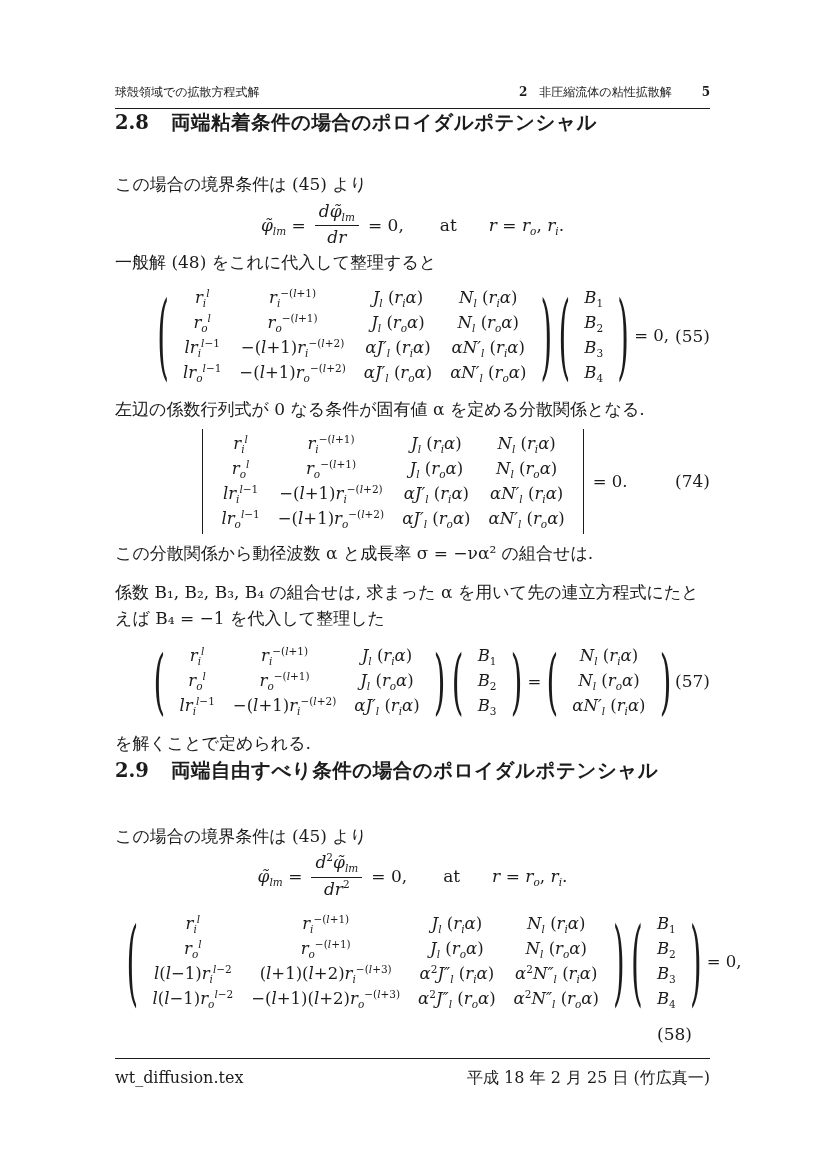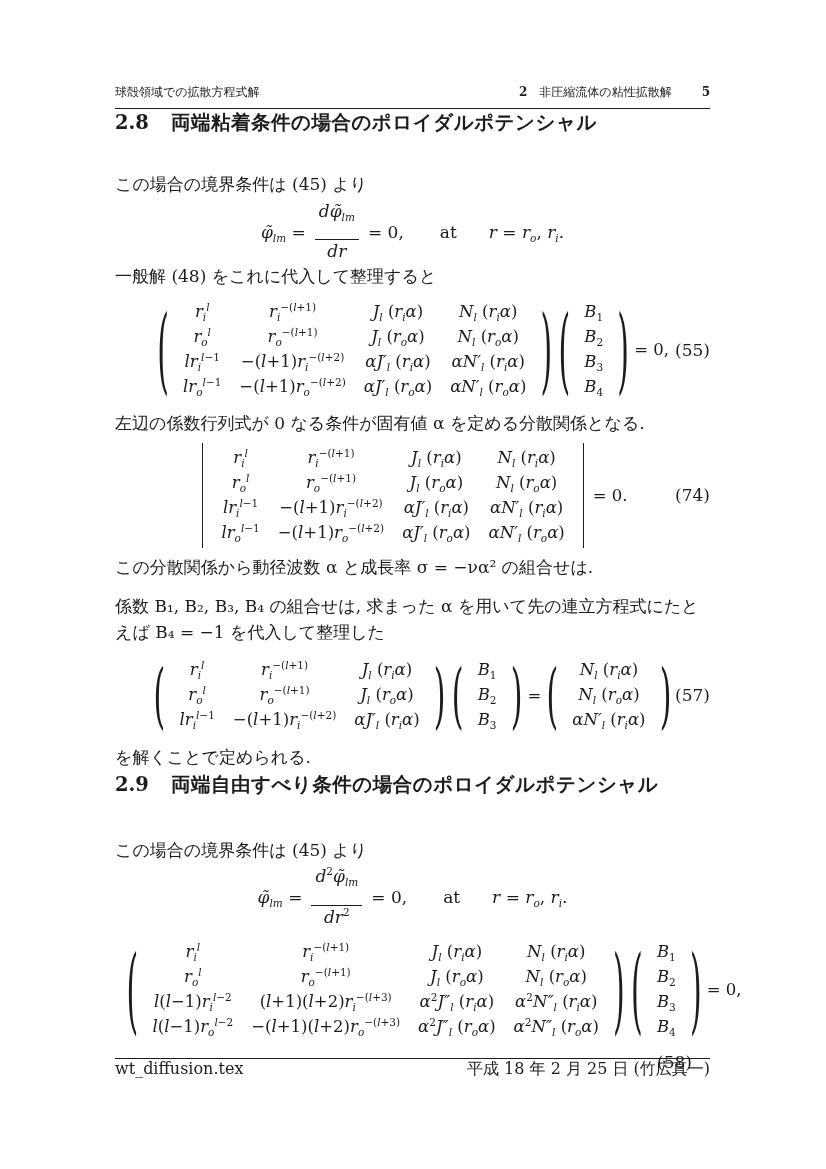--- a/index.html
+++ b/index.html
@@ -35,34 +35,34 @@
   .eqc{display:inline-flex;align-items:center;gap:4px;font-size:16.5px;font-style:italic;
        font-family:"DejaVu Serif",serif;}
   .eq.flow .eqc{font-size:17px;}
   .mi{white-space:pre;}
   .up{font-style:normal;}
   .rm{font-style:normal;white-space:pre;}
   .cal{font-style:italic;}
   sup{font-size:10.5px;line-height:0;}
   sub{font-size:10.5px;line-height:0;}
   .frac{display:inline-flex;flex-direction:column;align-items:center;vertical-align:middle;margin:0 5px;}
-  .frac .num{border-bottom:1px solid #1c1c1c;padding:0 4px 18px;line-height:1.15;}
+  .frac .num{border-bottom:1px solid #1c1c1c;padding:0 4px 4px;line-height:1.15;}
   .frac .den{padding-top:2px;line-height:1.15;}
   .mat{display:inline-grid;row-gap:1px;padding:2px 0;}
   .mc{text-align:center;padding:0 9px;line-height:24px;white-space:nowrap;}
   .fence{display:inline-flex;align-items:center;justify-content:center;width:12px;margin:0 1px;}
   .fg{display:block;font-size:30px;line-height:35px;font-style:normal;font-family:"DejaVu Serif",serif;}
   .dbar{display:inline-block;width:0;border-left:1.2px solid #1c1c1c;margin:0 5px;}
   .eqlabel{position:absolute;right:0;top:50%;transform:translateY(-50%);
            font-style:normal;font-size:17px;font-family:"DejaVu Serif",serif;}
   .eqlabel.below{top:auto;bottom:-28px;transform:none;right:80px;}
 
   
   .pagefoot{position:absolute;left:115px;right:116px;top:1058px;border-top:1.2px solid #1c1c1c;
-            padding-top:0;display:flex;justify-content:space-between;font-size:16px;}
+            padding-top:9px;display:flex;justify-content:space-between;font-size:16px;}
 </style>
 </head>
 <body>
 
 <div class="page">
   <div class="content">
 
     <div class="pagehead">
       <span class="ph-left">球殻領域での拡散方程式解</span>
       <span class="ph-right">

